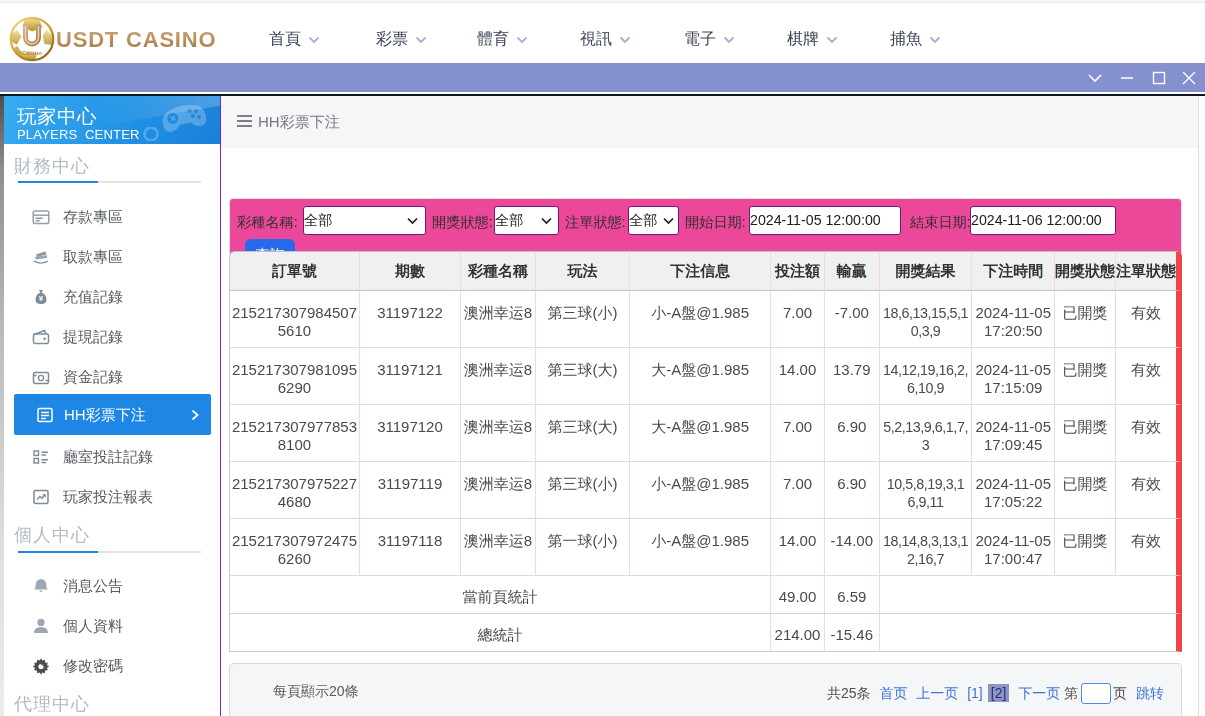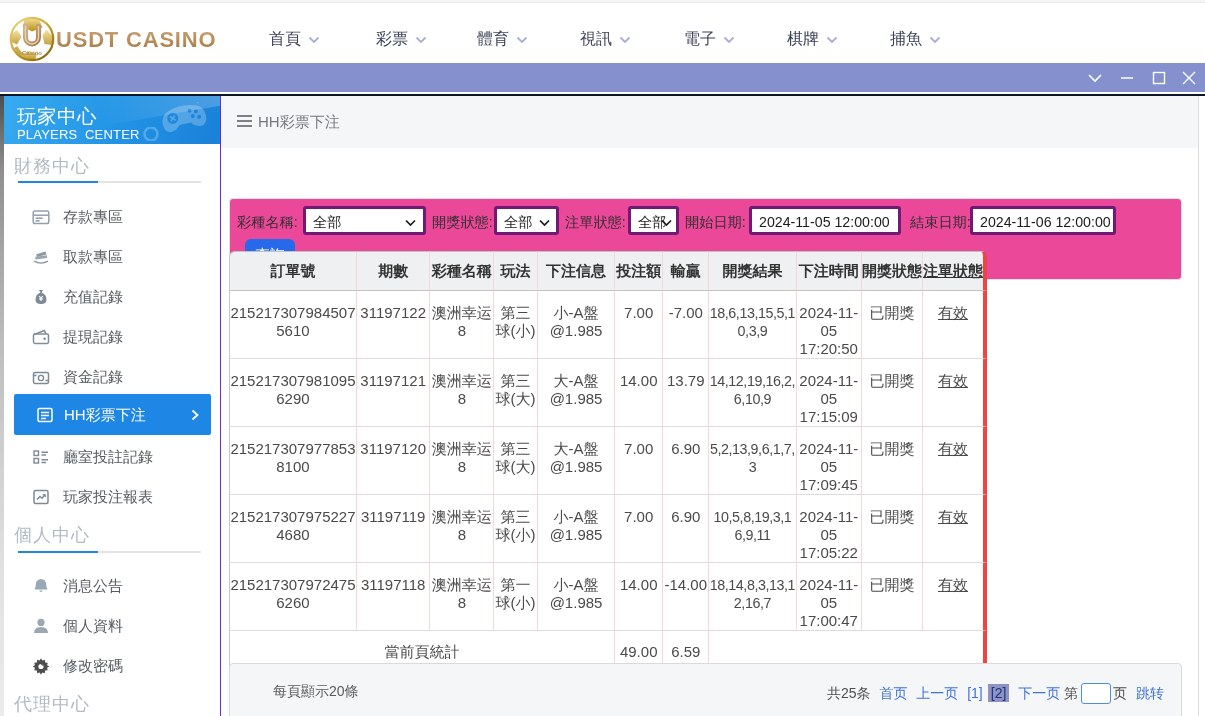--- a/index.html
+++ b/index.html
@@ -45,36 +45,36 @@
 #miact .ar { position:absolute; right:12px; top:12px; color:#fff; font-size:14px; }
 
 #main { left:221px; top:96px; width:984px; height:620px; background:#fff; }
 #crumb { left:0; top:0; width:977px; height:52px; background:#f5f6f7; }
 #crumb .tx { position:absolute; left:37px; top:17px; font-size:15px; color:#75787d; }
 #rline { left:977px; top:0; width:1px; height:621px; background:#dcdcdc; }
 
 #fpanel { left:8px; top:61.5px; width:953px; height:82px; background:#ec4899;
   border:1px solid #e2e3e5; border-radius:4px;margin-top:40px; }
 #fpanel .lab { position:absolute; font-size:14.2px; color:#303030; top:14px; white-space:nowrap; }
-.ctl { position:absolute; top:7px; height:29px; background:#fff; border:3px solid #701a75;
-  border-radius:3px; font-size:14.2px; color:#1c1c1c; line-height:27px; padding-left:7px; white-space:nowrap; overflow:hidden; }
+.ctl { position:absolute; top:7px; height:29px; background:#fff; border:1px solid #701a75;
+  border-radius:3px; font-size:14.2px; color:#1c1c1c; line-height:27px; white-space:nowrap; overflow:hidden; }
 .ctl svg { position:absolute; right:6px; top:10px; }
 #btnq { position:absolute; left:15px; top:40px; width:50px; height:32px; background:#2669ea;
   border-radius:6px; color:#fff; font-size:15px; text-align:center; line-height:32px; }
 
-#btable { left:8px; top:155px; width:758px; border-collapse:separate; border-spacing:0;
+#btable { left:8px; top:155px; width:953px; border-collapse:separate; border-spacing:0;
   font-size:15px; color:#4a4a4a; }
 #btable th { background:#eef0f2; font-weight:bold; color:#333; font-size:15px; height:40px; white-space:nowrap;
   border-right:1px solid #f5d7d5; border-bottom:1px solid #c2c2c2; vertical-align:middle; }
 #btable td { background:#fff; text-align:center; vertical-align:top; padding-top:13px;
   line-height:18px; border-right:1px solid #f5d7d5; border-bottom:1px solid #dcdcdc; height:57px; }
 #btable tr.sum td { height:38px; padding-top:5px; vertical-align:middle; }
 #btable th:first-child, #btable td:first-child { border-left:1px solid #c9c9c9; }
 #btable th { border-top:1px solid #c2c2c2; }
-#btable th:last-child, #btable td:last-child { border-right:4px solid #ef4444;text-decoration:underline; }
+#btable th:last-child, #btable td:last-child { border-right:6px solid #ef4444; }
 #btable tr.sum:last-child td { border-bottom:1px solid #c9c9c9; }
 #btable th.cfirst { border-top-left-radius:6px; }
 #btable th.clast { border-top-right-radius:6px; }
 .res { font-size:14.3px; letter-spacing:-0.45px; }
 
 #pgn { left:8px; top:567px; width:953px; height:60px; background:#f5f6f8;
   border:1px solid #dadada; border-radius:4px; font-size:14px; color:#5a5a5a; }
 #pgn .lft { position:absolute; left:11px; top:19px;margin-left:32px; }
 #pgn .rgt { position:absolute; right:17px; top:19px; color:#4d4d4d; }
 #pgn a { color:#3f74d8; text-decoration:none; margin-left:5px; }

